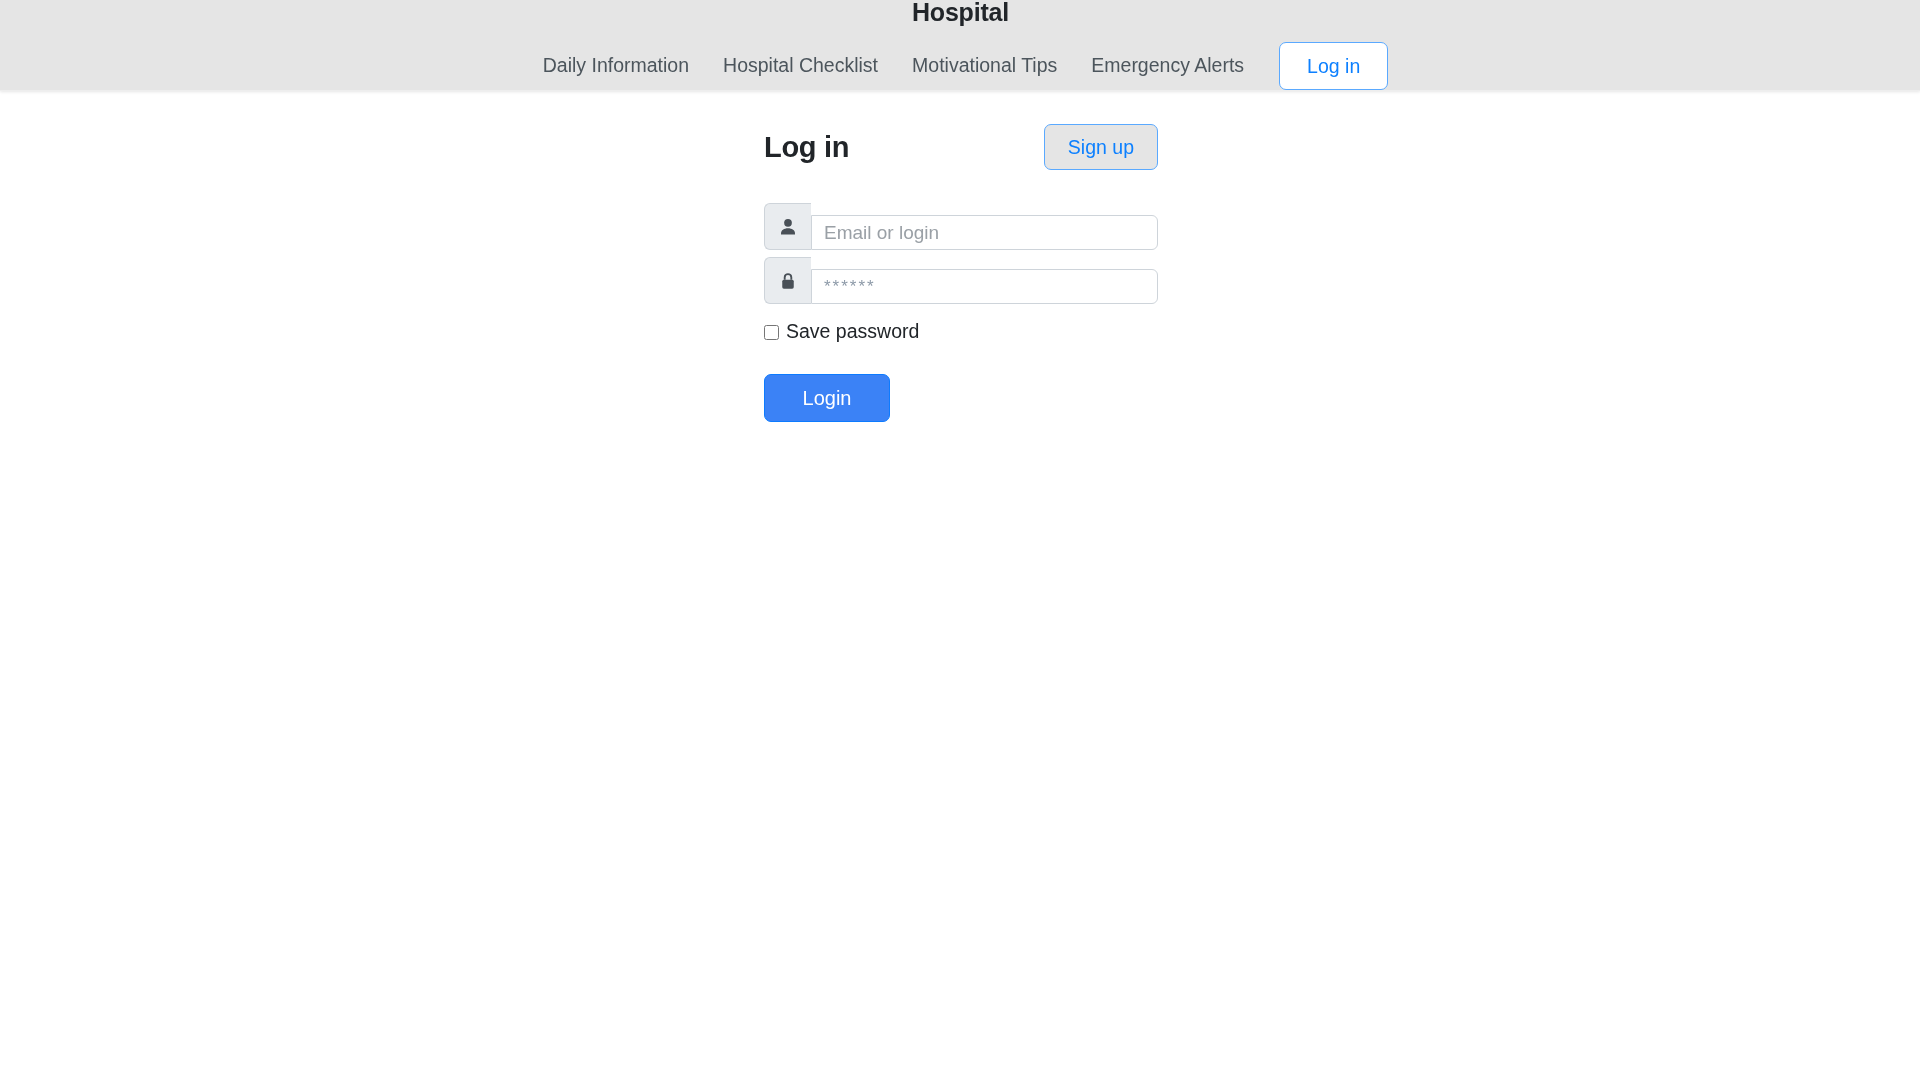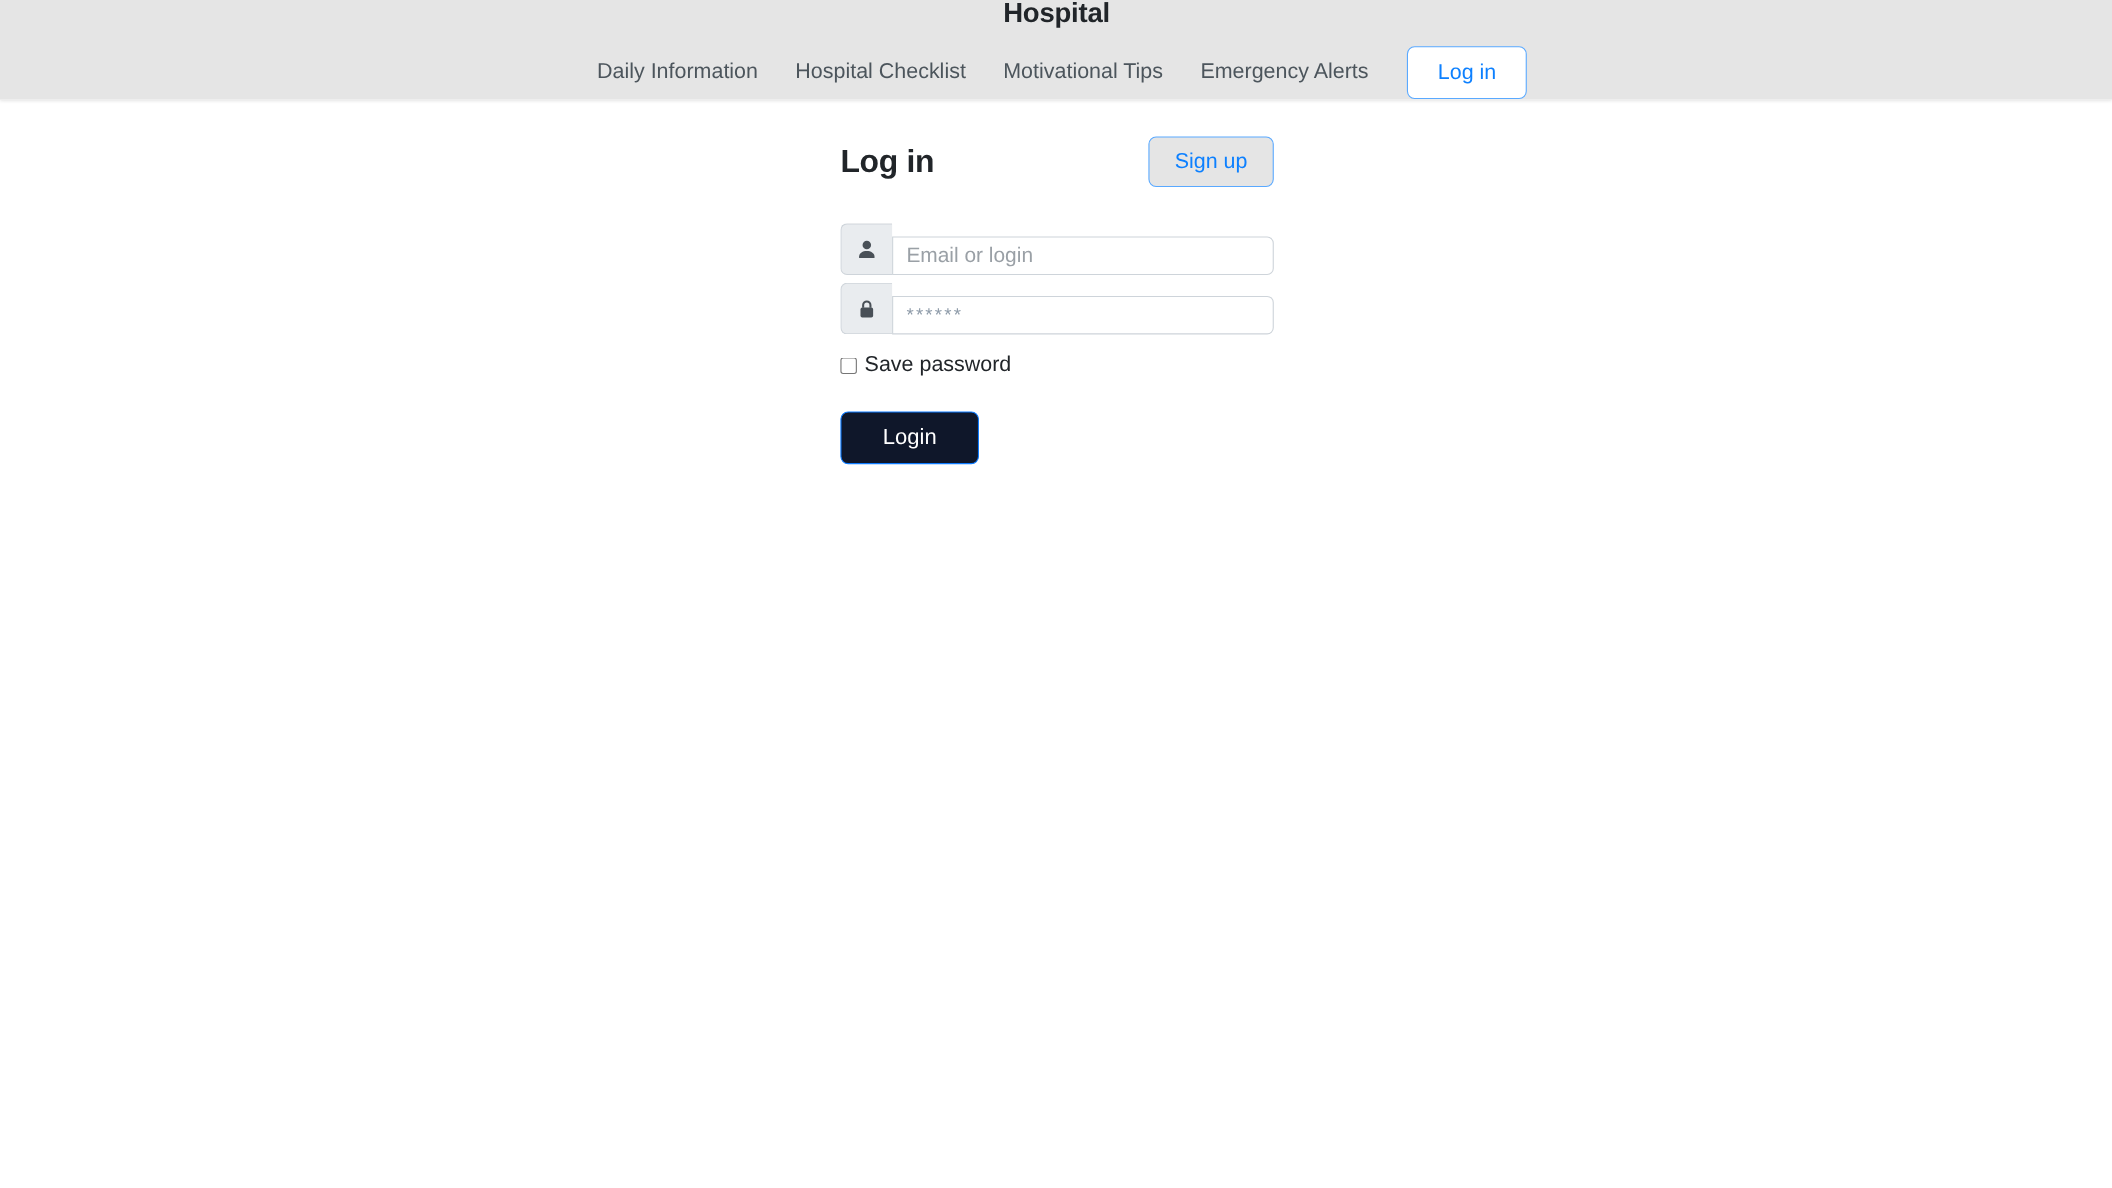--- a/index.html
+++ b/index.html
@@ -155,21 +155,21 @@
     font-size: 19.5px;
     color: #212529;
     line-height: 1;
     cursor: pointer;
   }
 
   .btn-login {
     margin-top: 30px;
     width: 126px;
     height: 48px;
-    background: #0f172a;
+    background: #3b82f6;
     border: 1px solid #0d7bff;
     border-radius: 7px;
     color: #ffffff;
     font-size: 20px;
     cursor: pointer;
     font-family: "Liberation Sans", sans-serif;
     line-height: 1;
   }
 </style>
 </head>

